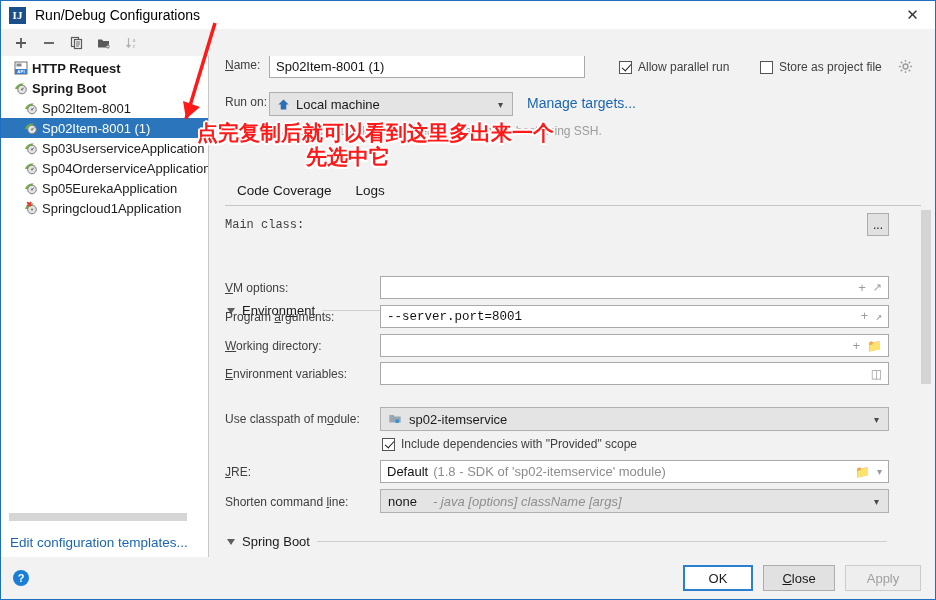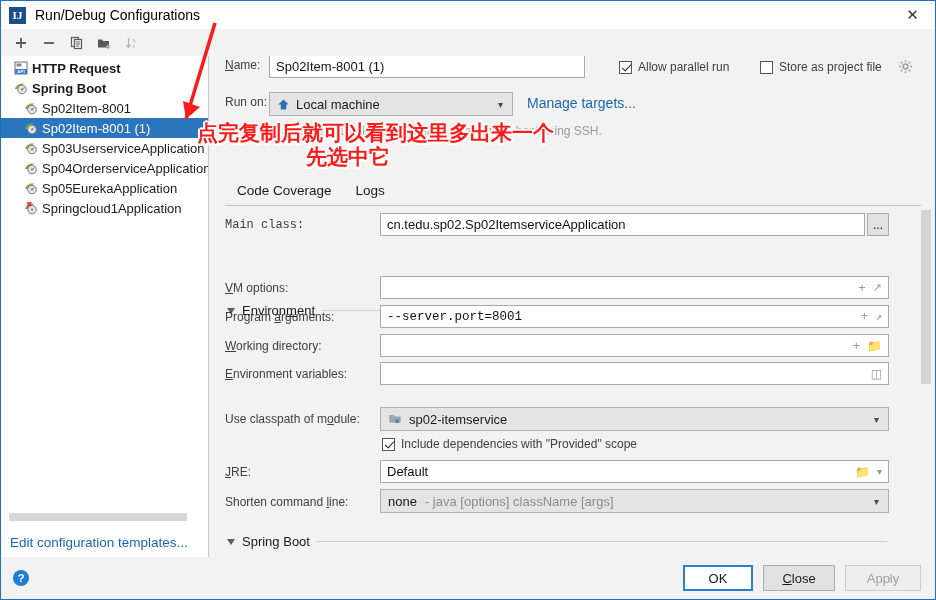--- a/index.html
+++ b/index.html
@@ -522,21 +522,20 @@
       <div class="hint-text" style="left:60px; top:68px;">example in a Docker container or on a remote host using SSH.</div>
 
       <div id="tabs">
         <div class="tab">Code Coverage</div>
         <div class="tab">Logs</div>
       </div>
 
       <div class="form-row" style="left:16px; top:162px;font-family:Liberation Mono, monospace;">
         <span class="lbl">Main class:</span>
       </div>
-      <div class="textfield" style="position:absolute; left:171px; top:157px; width:485px;">cn.tedu.sp02.Sp02ItemserviceApplication</div>
       <div class="btn" style="position:absolute; left:658px; top:157px; min-width:0; width:22px; height:23px; font-size:12px;">...</div>
 
       <div class="section-header" style="left:18px; top:247px; width:660px;">
         <span class="tri"></span>
         <span>Environ<span class="u">m</span>ent</span>
         <span class="section-line" style="flex:1;"></span>
       </div>
 
       <div class="form-row" style="left:16px; top:225px;">
         <span class="lbl"><span class="u">V</span>M options:</span>
@@ -598,32 +597,33 @@
       <div class="checkbox-row" style="position:absolute; left:173px; top:381px;">
         <span class="cb checked"></span>
         <span class="lbl">Include dependencies with "Provided" scope</span>
       </div>
 
       <div class="form-row" style="left:16px; top:409px;">
         <span class="lbl"><span class="u">J</span>RE:</span>
       </div>
       <div class="textfield" style="position:absolute; left:171px; top:404px; width:509px;">
         <span>Default</span>
+        <span style="color:#8d8d8d; margin-left:5px;">(1.8 - SDK of 'sp02-itemservice' module)</span>
         <span class="field-adorn">
           <span style="font-size:12px;">📁</span>
           <span style="font-size:10px;">▾</span>
         </span>
       </div>
 
       <div class="form-row" style="left:16px; top:439px;">
         <span class="lbl">Shorten command <span class="u">l</span>ine:</span>
       </div>
       <div class="combo" style="position:absolute; left:171px; top:433px; width:509px;">
         <span>none</span>
-        <span style="color:#8d8d8d; margin-left:8px;">- java [options] className [args]</span>
+        <span style="color:#8d8d8d; margin-left:16px;font-style:italic;">- java [options] className [args]</span>
         <span class="combo-arrow">▾</span>
       </div>
 
       <div class="section-header" style="left:18px; top:478px; width:660px;">
         <span class="tri"></span>
         <span>Sprin<span class="u">g</span> Boot</span>
         <span class="section-line" style="flex:1;"></span>
       </div>
 
       <div id="vscroll">

